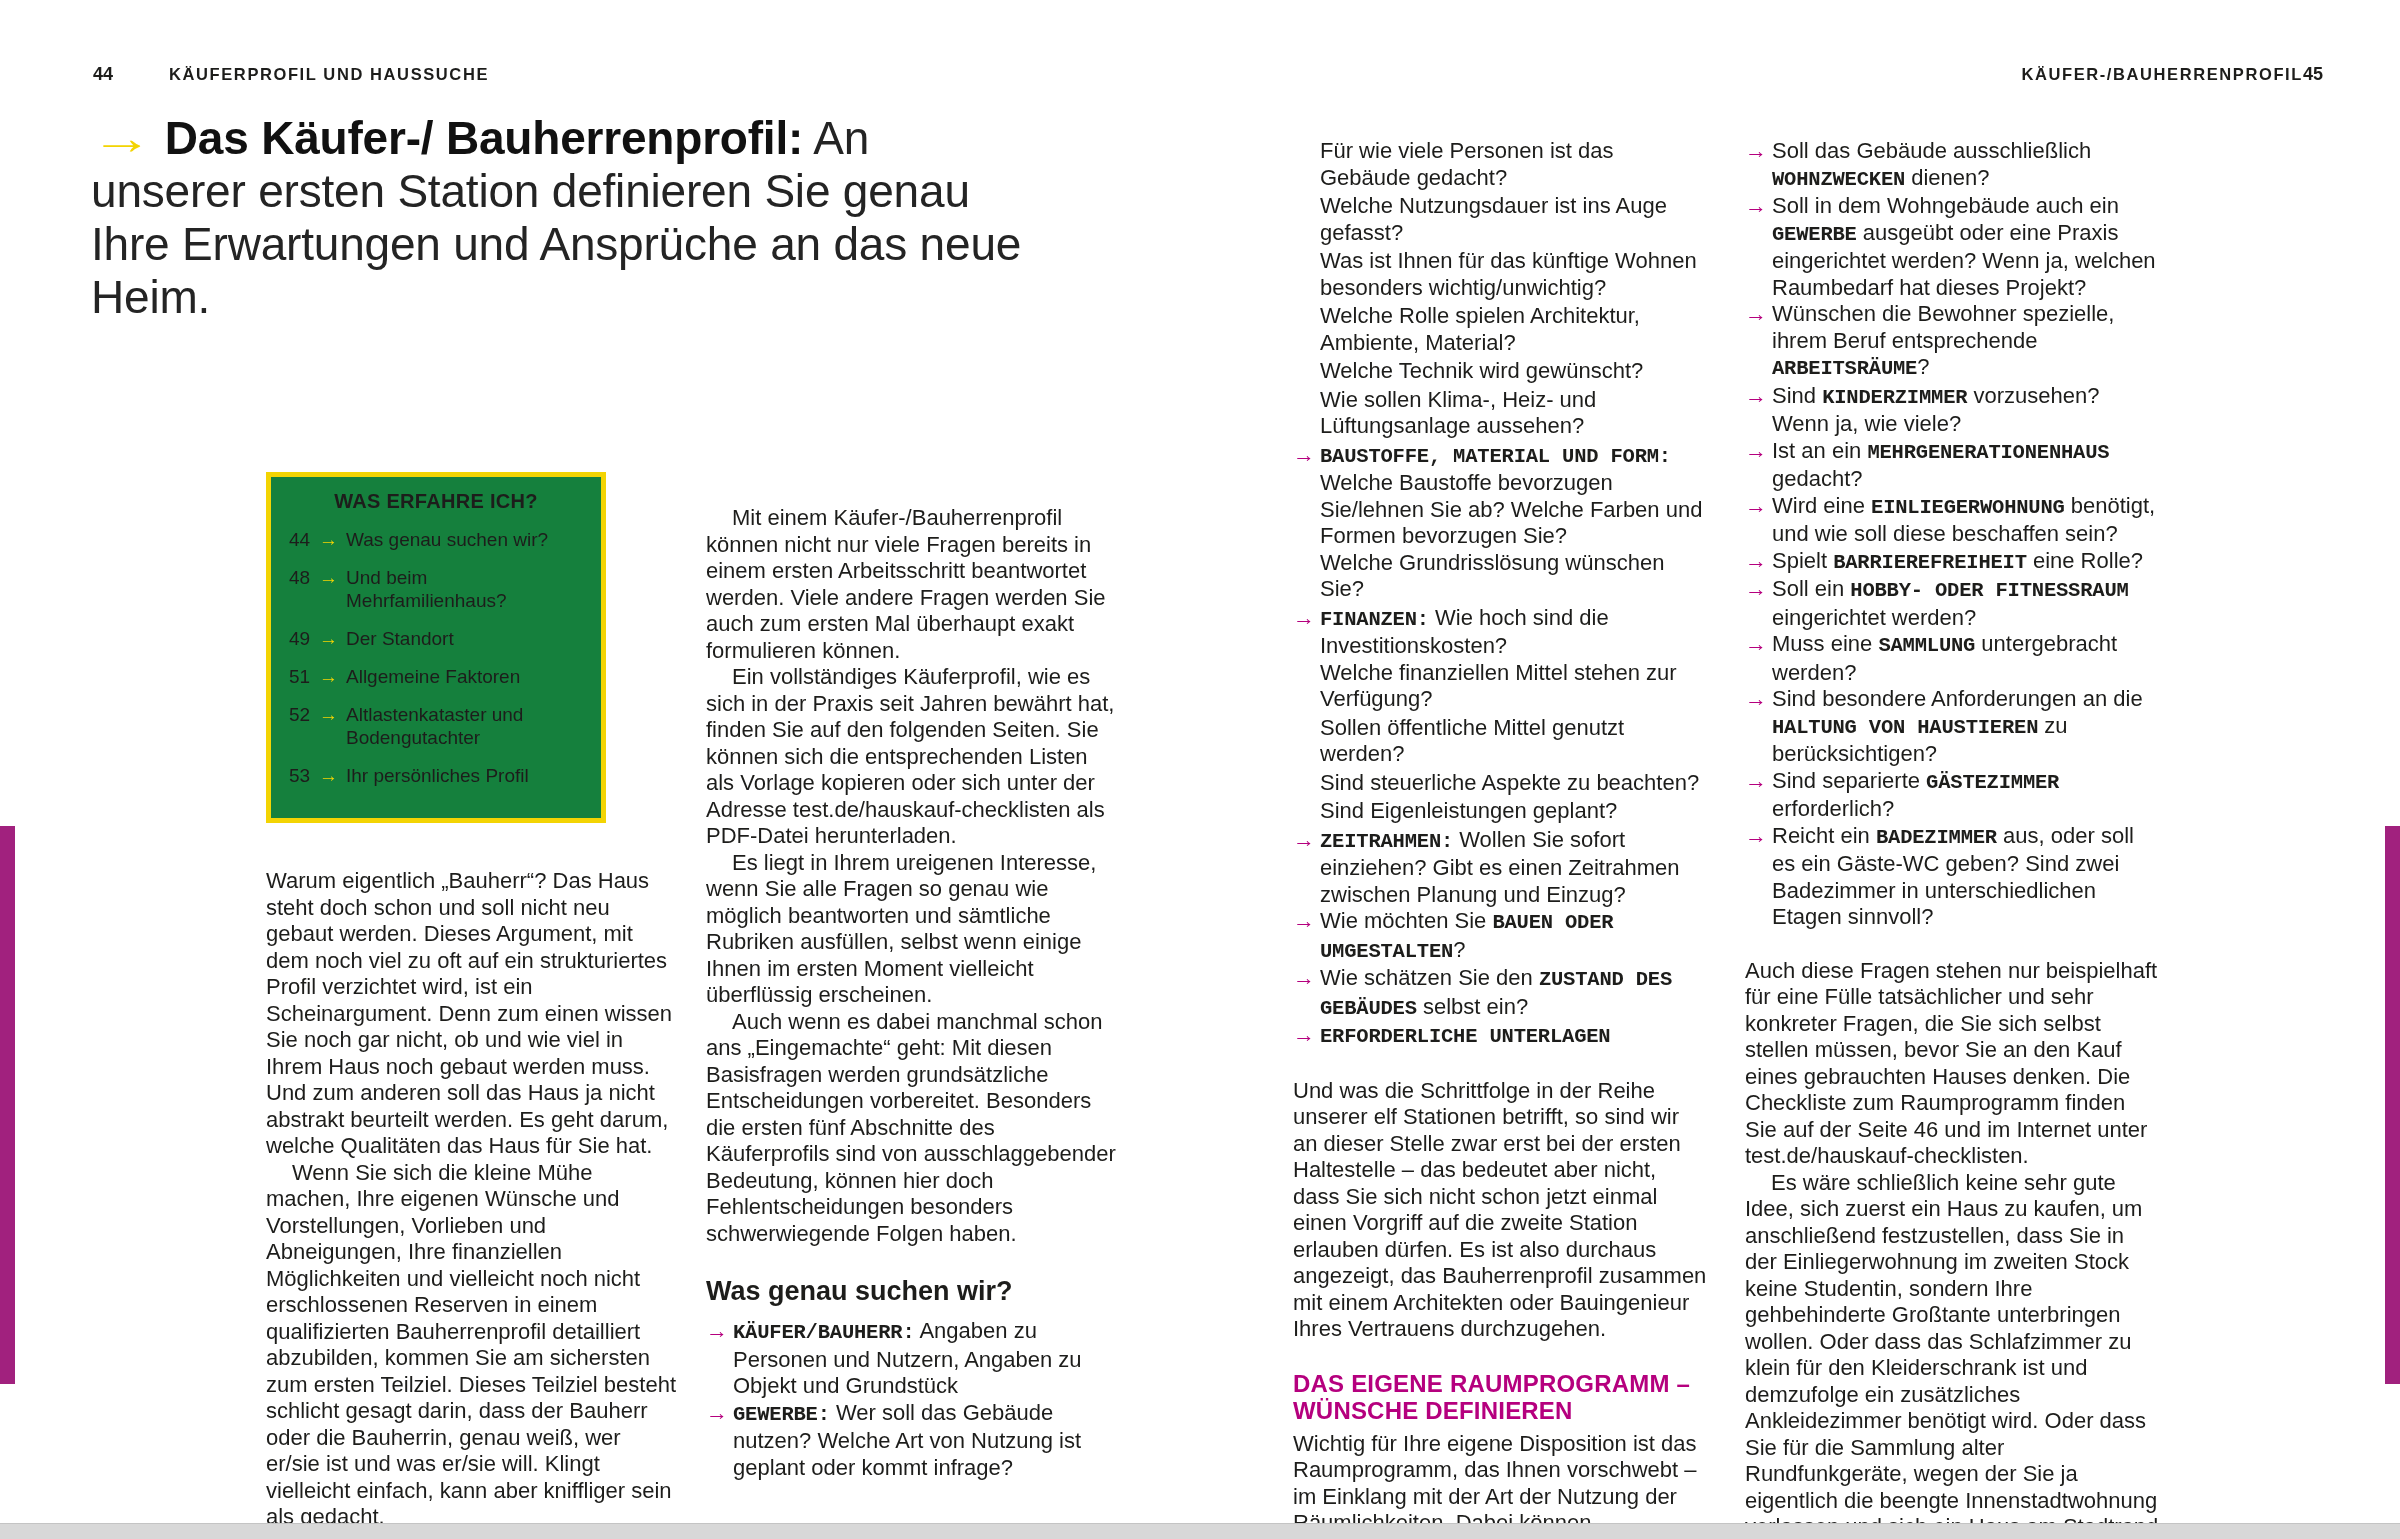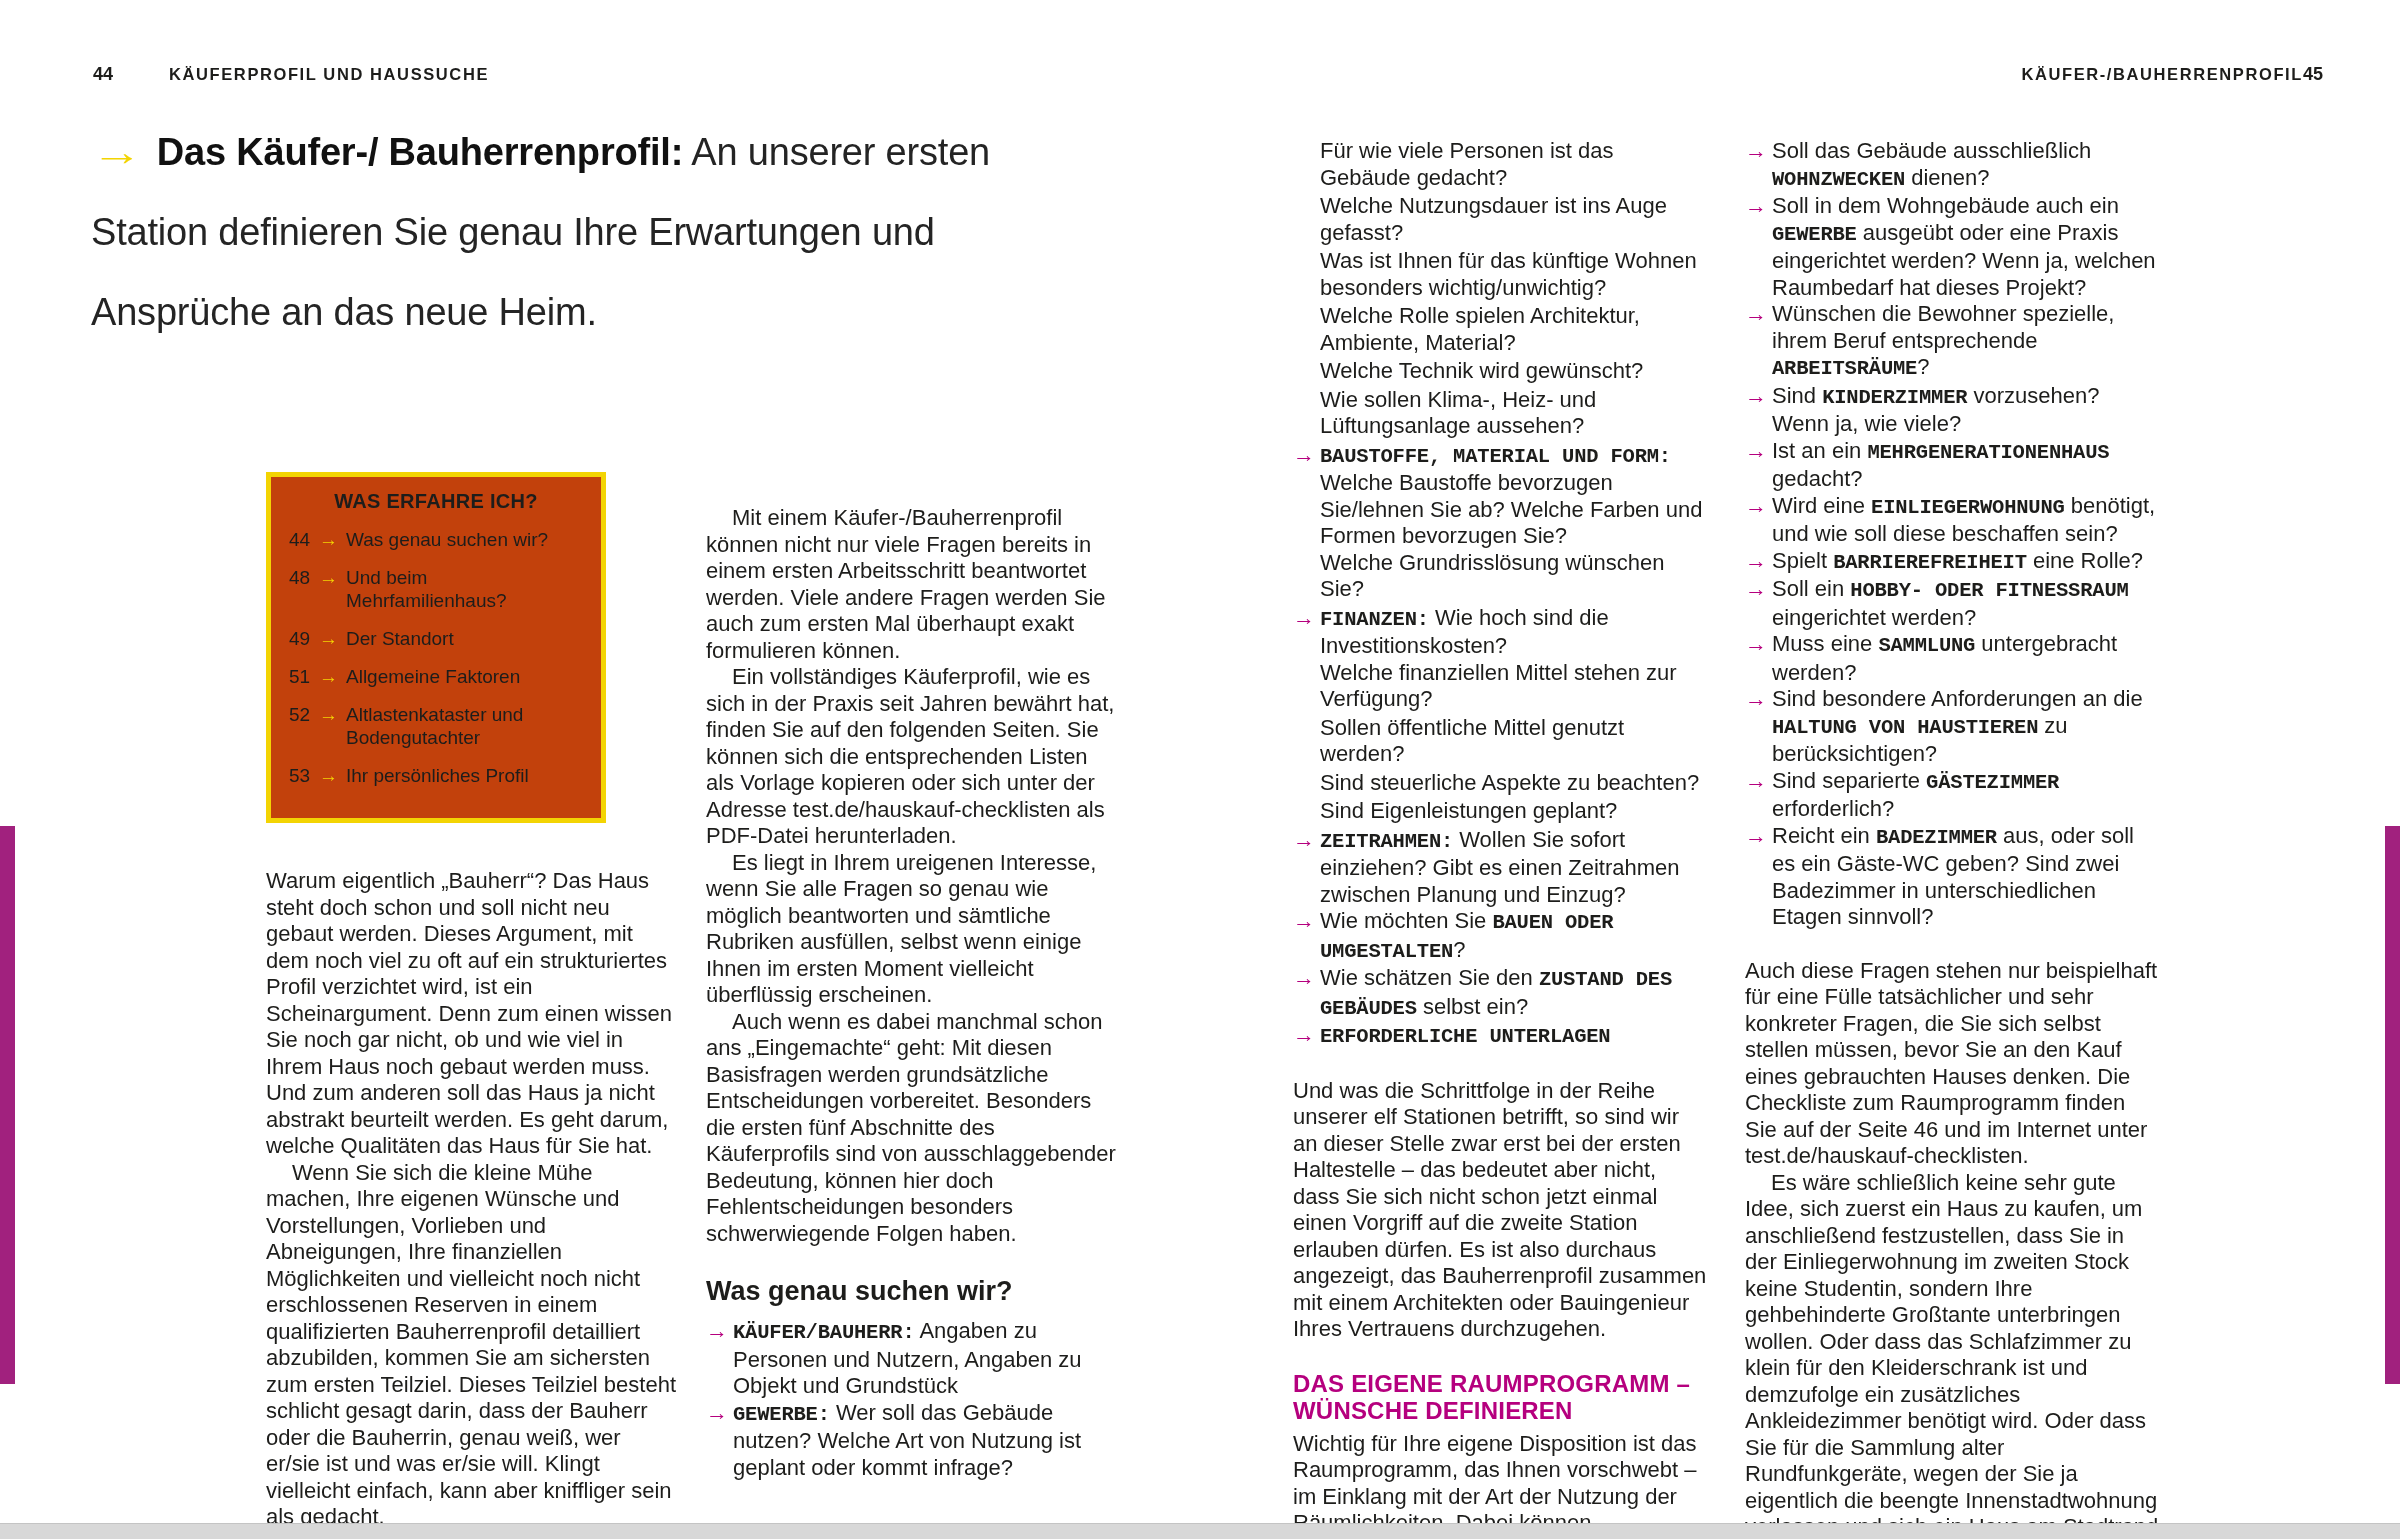--- a/index.html
+++ b/index.html
@@ -15,32 +15,32 @@
   
   .running-head { position:absolute; top:64px; display:flex; align-items:baseline; font-weight:700; }
   .running-head.left  { left:77px;  gap:56px; }
   .running-head.right { right:77px; }
   .running-head .pagenum    { font-size:18px; }
   .running-head .head-title { font-size:16.5px; letter-spacing:1.6px; }
 
   
   .chapter-title {
     position:absolute; left:75px; top:112px; width:935px; margin:0;
-    font-size:38px; line-height:80px; font-weight:400; letter-spacing:-0.2px; color:#242424;
+    font-size:46px; line-height:53px; font-weight:400; letter-spacing:-0.2px; color:#242424;
   }
   .chapter-title strong { font-weight:700; color:#111; }
   .title-arrow {
     display:inline-block; color:var(--accent-yellow,#f3d403); font-weight:700;
     transform:scaleX(1.35); transform-origin:left center; margin-right:28px;
   }
 
   
   .info-box {
     position:absolute; left:250px; top:472px; width:340px; box-sizing:border-box;
-    border:5px solid var(--accent-yellow,#f3d403); padding:13px 8px 16px 18px; background:#c2410c;
+    border:5px solid var(--accent-yellow,#f3d403); padding:13px 8px 16px 18px; background:#15803d;
   }
   .info-box-title { text-align:center; font-weight:700; font-size:20px; letter-spacing:0.3px; margin-bottom:15px; padding-right:10px; }
   .toc-item  { display:flex; font-size:19px; line-height:23px; margin-bottom:15px; }
   .toc-num   { flex:0 0 30px; }
   .toc-arrow { flex:0 0 27px; color:var(--accent-yellow,#f3d403); font-weight:700; }
   .toc-label { flex:1; }
 
   
   .col  { position:absolute; }
   .col1 { left:250px; top:868px; width:412px; }

